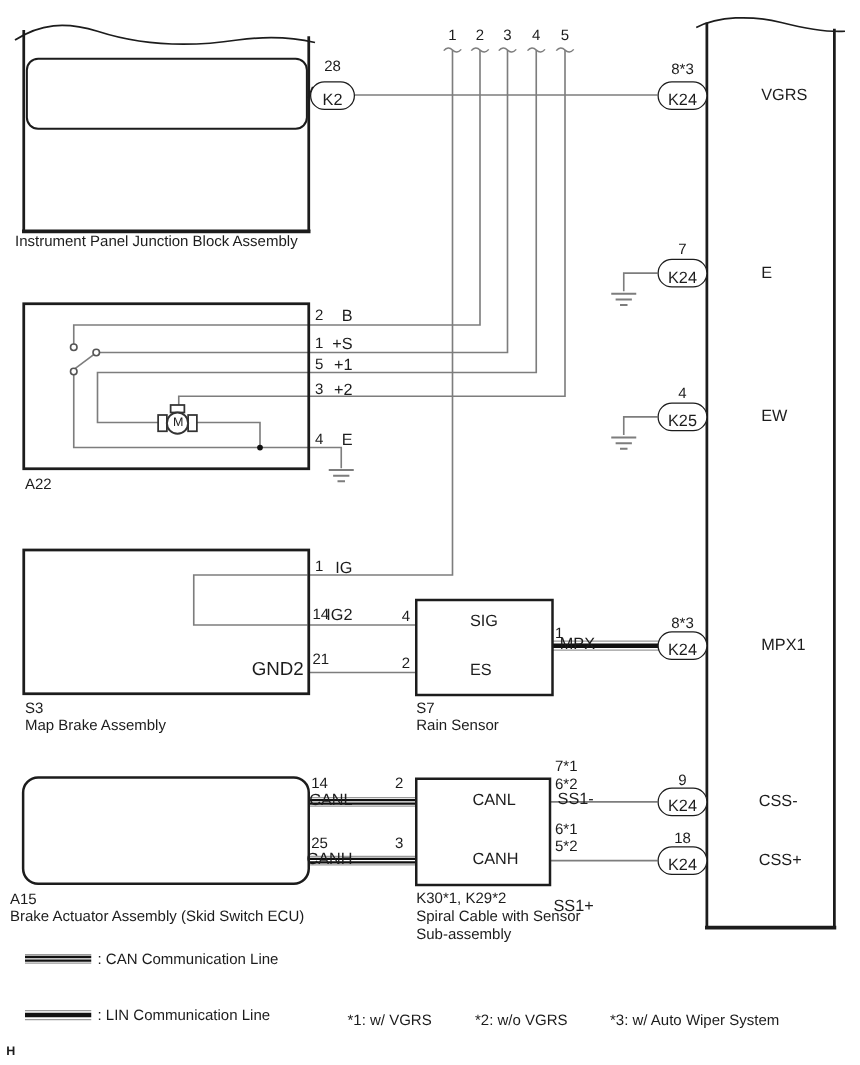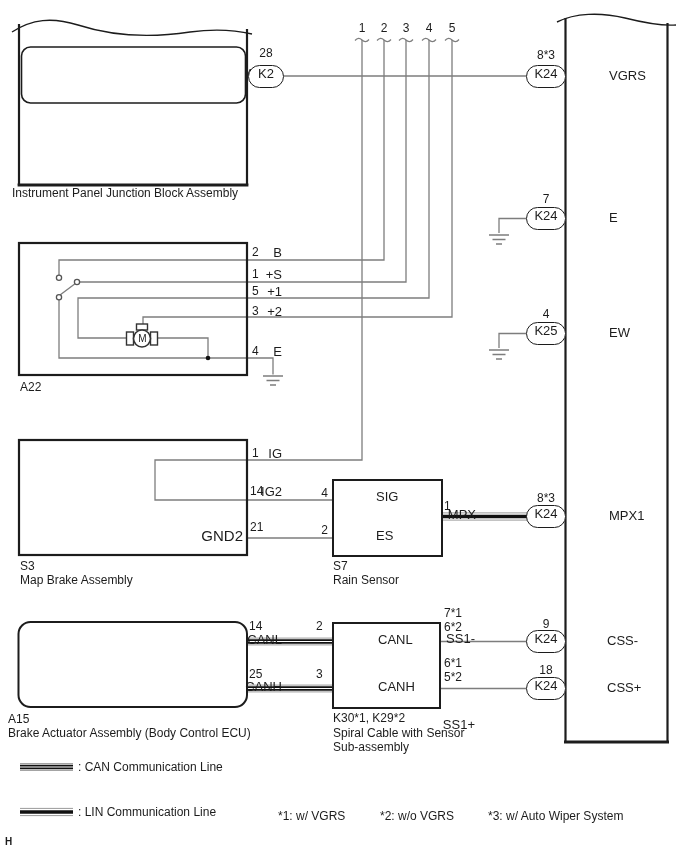--- a/index.html
+++ b/index.html
@@ -6,21 +6,21 @@
   #stage{position:relative;width:688px;height:852px;background:#fff;overflow:hidden;
          font-family:"Liberation Sans",sans-serif;color:#1c1c1c;}
   #stage svg{position:absolute;left:0;top:0;}
   .t{position:absolute;font-size:12px;line-height:13px;white-space:nowrap;color:#1c1c1c;}
   .p{font-size:13px;line-height:14px;margin-left:39px;}
   .big{font-size:15px;line-height:16px;}
   .c{transform:translateX(-50%);}
   .r{transform:translateX(-100%);}
   .wrap{white-space:normal;line-height:14px;}
   .oval{position:absolute;width:40px;height:23px;border:1.6px solid #1c1c1c;border-radius:12px;
-        background:#fff;display:flex;align-items:flex-start;justify-content:center;
+        background:#fff;display:flex;align-items:flex-end;justify-content:center;
         font-size:13px;box-sizing:border-box;}
   .small{font-size:10px;line-height:11px;font-weight:bold;}
 </style>
 </head>
 <body>
 
 <div id="stage">
 
 <svg width="688" height="852" viewBox="0 0 688 852">
 
@@ -193,21 +193,21 @@
 <span class="t p r" style="left:437px;top:508px">MPX</span>
 <span class="t" style="left:444px;top:500px">1</span>
 <span class="t" style="left:333px;top:560px">S7</span>
 <span class="t" style="left:333px;top:574px">Rain Sensor</span>
 
 <span class="t" style="left:249px;top:620px">14</span>
 <span class="t p r" style="left:243px;top:633px">CANL</span>
 <span class="t" style="left:249px;top:668px">25</span>
 <span class="t p r" style="left:243px;top:680px">CANH</span>
 <span class="t" style="left:8px;top:713px">A15</span>
-<span class="t" style="left:8px;top:727px">Brake Actuator Assembly (Body Control ECU)</span>
+<span class="t" style="left:8px;top:727px">Brake Actuator Assembly (Skid Switch ECU)</span>
 
 <span class="t" style="left:316px;top:620px">2</span>
 <span class="t p" style="left:339px;top:633px">CANL</span>
 <span class="t" style="left:316px;top:668px">3</span>
 <span class="t p" style="left:339px;top:680px">CANH</span>
 <span class="t p r" style="left:436px;top:632px">SS1-</span>
 <span class="t" style="left:444px;top:607px">7*1</span>
 <span class="t" style="left:444px;top:621px">6*2</span>
 <span class="t p r" style="left:436px;top:718px">SS1+</span>
 <span class="t" style="left:444px;top:657px">6*1</span>

